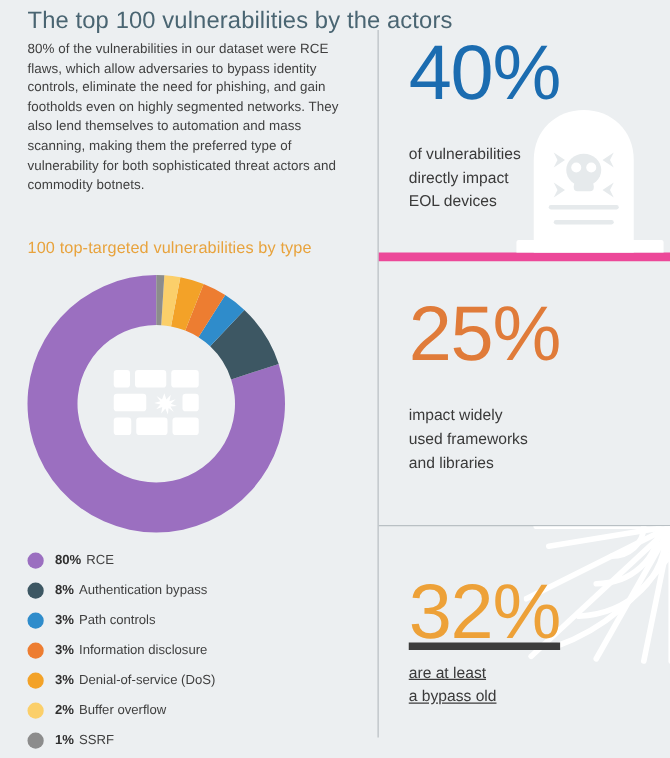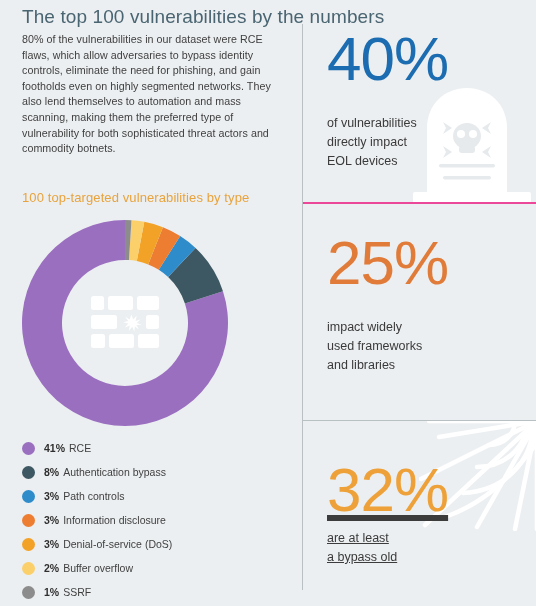--- a/index.html
+++ b/index.html
@@ -116,21 +116,21 @@
     height: 566px;
     border-left: 1px solid #b9c0c4;
   }
   .stat-block {
     position: relative;
     box-sizing: border-box;
     padding-left: 24px;
     overflow: hidden;
   }
   .stat-block.b1 { height: 178px; }
-  .stat-block.b2 { height: 218px; border-top: 2px solid #ec4899; }
+  .stat-block.b2 { height: 218px; border-top: 7px solid #ec4899; }
   .stat-block.b3 { height: 206px; border-top: 1px solid #b9c0c4; text-decoration: underline; }
 
   .stat-number {
     position: relative;
     z-index: 2;
     font-size: 62px;
     font-weight: 300;
     line-height: 1;
     letter-spacing: -1px;
   }
@@ -165,21 +165,21 @@
     top: 0px;
     width: 118px;
     height: 110px;
   }
 </style>
 </head>
 <body>
 
 <div class="page">
 
-  <div class="page-title">The top 100 vulnerabilities by the numbers</div>
+  <div class="page-title">The top 100 vulnerabilities by the actors</div>
 
   <div class="left-col">
     <p class="intro-paragraph">80% of the vulnerabilities in our dataset were RCE flaws, which allow adversaries to bypass identity controls, eliminate the need for phishing, and gain footholds even on highly segmented networks. They also lend themselves to automation and mass scanning, making them the preferred type of vulnerability for both sophisticated threat actors and commodity botnets.</p>
   </div>
 
   <div class="chart-subtitle">100 top-targeted vulnerabilities by type</div>
 
   <div class="donut-wrap">
     <svg class="donut-svg" width="210" height="210" viewBox="0 0 210 210">
       <g id="donut-slices">
@@ -203,21 +203,21 @@
         <rect x="20" y="40" width="25" height="14" rx="2.5"></rect>
         <rect x="49" y="40" width="21" height="14" rx="2.5"></rect>
         <path d="M42.5 20.5l1.6 5.0 3.6-3.7-1.2 5.1 5.0-1.5-3.8 3.6 4.9 1.8-5.2 0.3 2.6 4.5-4.1-3.2-0.6 5.2-2.0-4.8-3.4 3.9 0.9-5.1-4.9 1.8 3.4-3.9-5.0-1.2 5.0-1.4-3.1-4.2 4.4 2.8z"></path>
       </g>
     </svg>
   </div>
 
   <div class="legend">
     <div class="legend-row">
       <span class="legend-swatch" style="background:#9b6fc0"></span>
-      <span class="legend-pct">41%</span>
+      <span class="legend-pct">80%</span>
       <span class="legend-label">RCE</span>
     </div>
     <div class="legend-row">
       <span class="legend-swatch" style="background:#3d5763"></span>
       <span class="legend-pct">8%</span>
       <span class="legend-label">Authentication bypass</span>
     </div>
     <div class="legend-row">
       <span class="legend-swatch" style="background:#2f8ccb"></span>
       <span class="legend-pct">3%</span>

